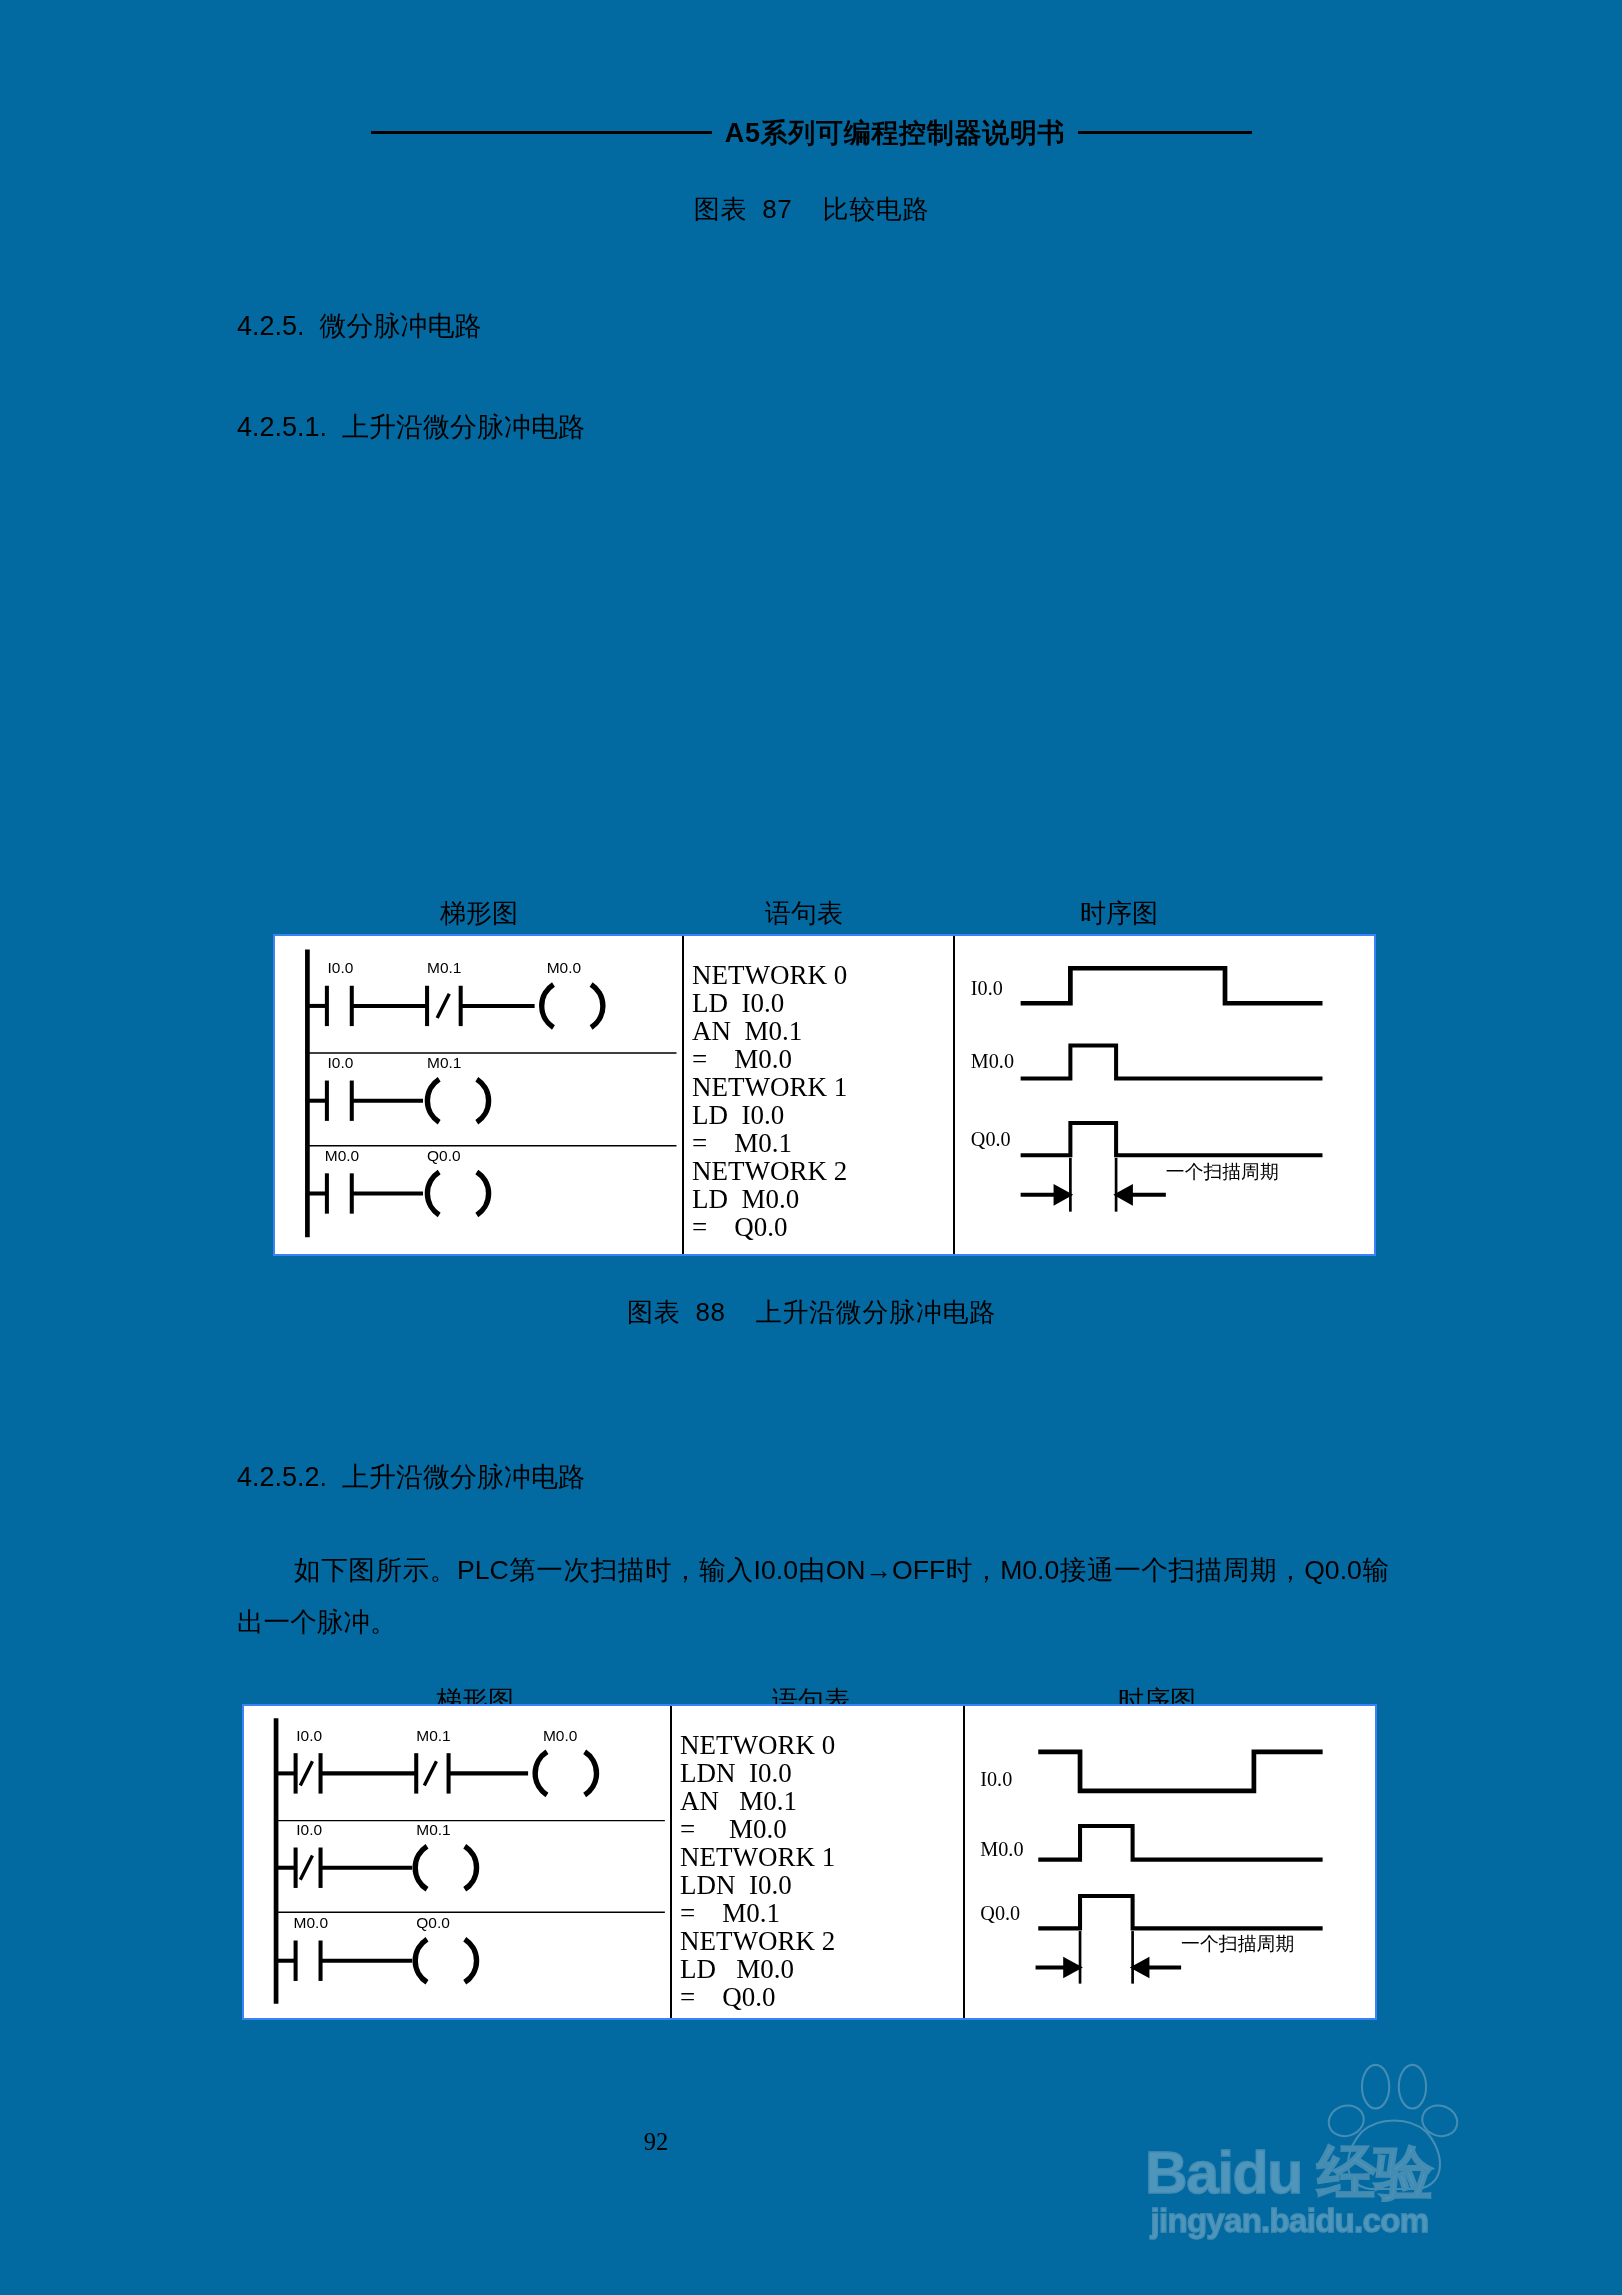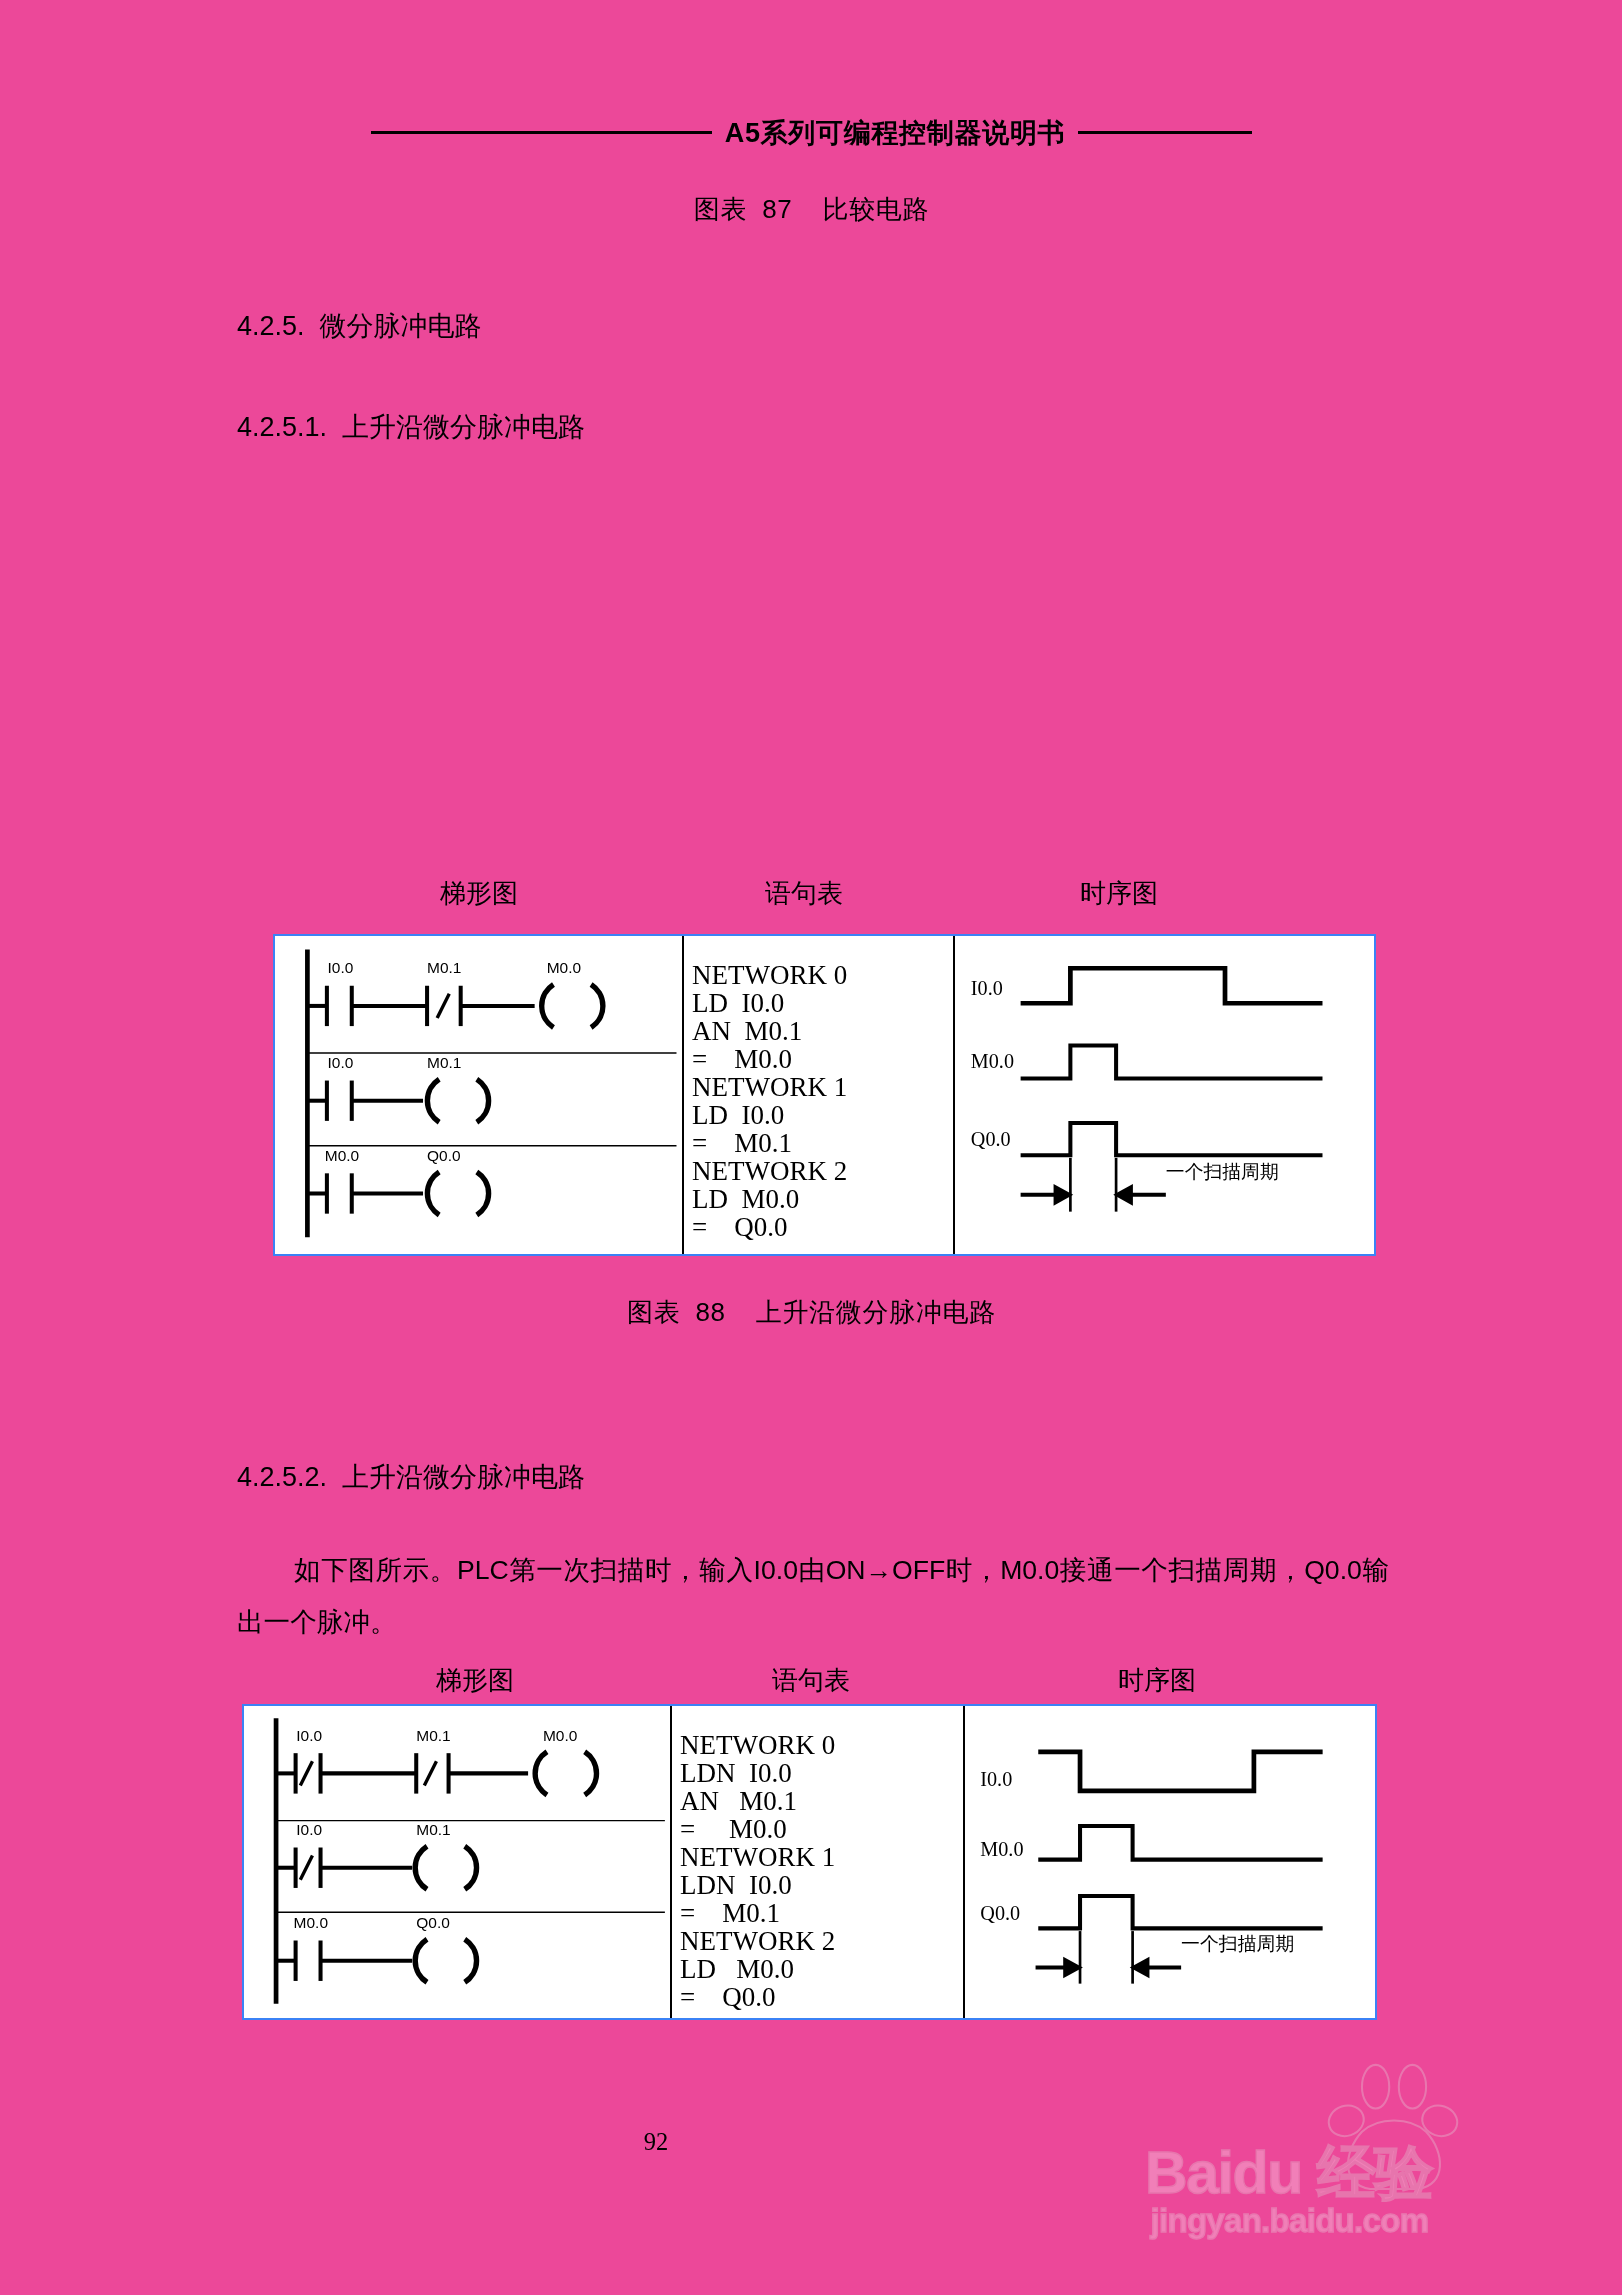--- a/index.html
+++ b/index.html
@@ -9,21 +9,21 @@
     background: #ffffff;
   }
   body {
     font-family: "Liberation Serif", "DejaVu Serif", serif;
     color: #000000;
   }
   .page {
     position: relative;
     width: 1623px;
     height: 2295px;
-    background: #ec4899;
+    background: #0369a1;
     overflow: hidden;
   }
 
   
   .header {
     position: absolute;
     top: 102px;
     left: 0;
     width: 1623px;
     height: 61px;
@@ -84,21 +84,21 @@
     text-indent: 57px;
     letter-spacing: 0px;
   }
 
   
   .fig-colhead-row {
     position: absolute;
     font-family: "Liberation Sans", "DejaVu Sans", sans-serif;
     font-size: 26px;
   }
-  .colhead { position: absolute; white-space: nowrap; }
+  .colhead { position: absolute; white-space: nowrap; margin-top: 20px; }
 
   .fig-box {
     position: absolute;
     border: 2px solid #3b82f6;
     box-sizing: border-box;
     background: #fff;
   }
   .fig-div {
     position: absolute;
     top: 0;

